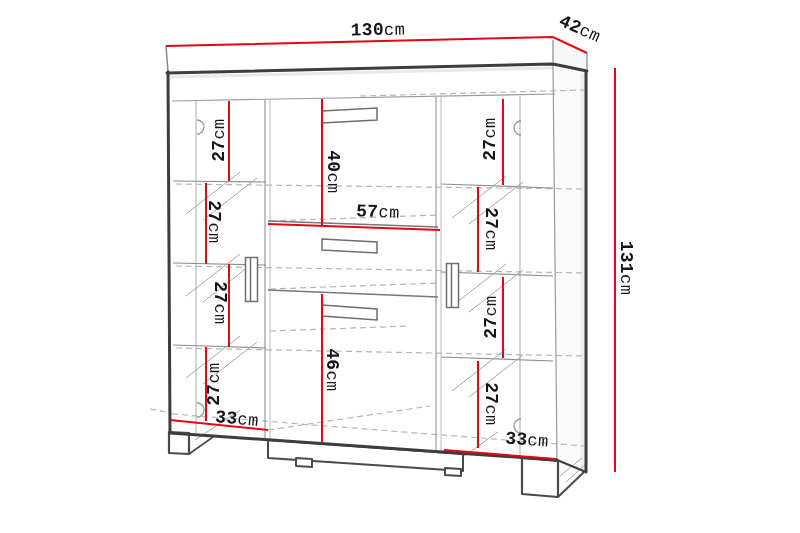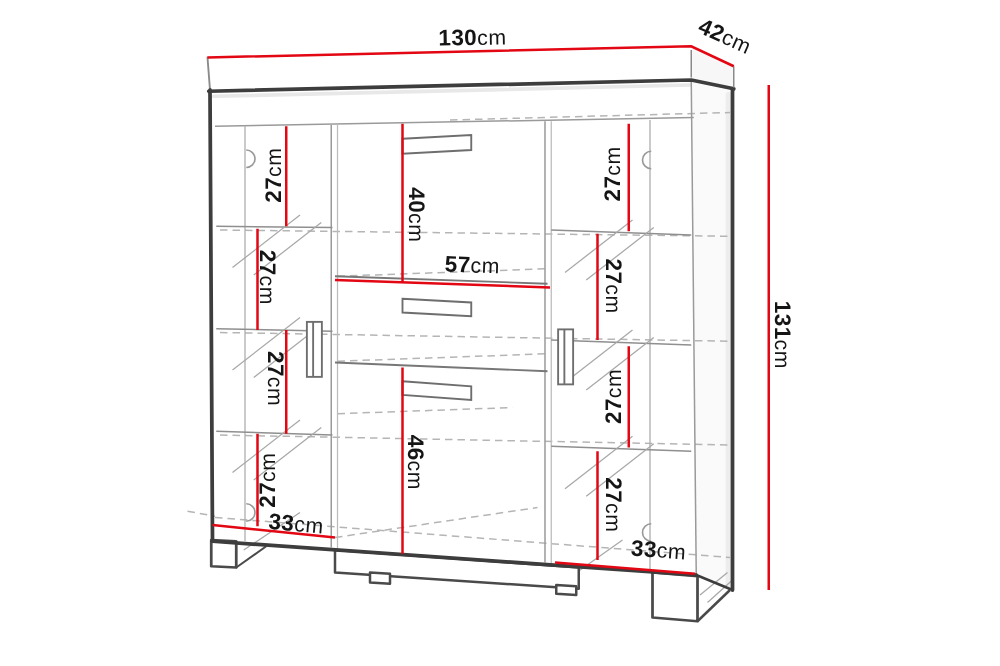--- a/index.html
+++ b/index.html
@@ -1,17 +1,17 @@
 <!DOCTYPE html>
 <html><head>
 <meta charset="utf-8">
 <style>
   html,body{margin:0;padding:0;background:#ffffff;}
   #stage{position:relative;width:800px;height:533px;background:#ffffff;overflow:hidden;
-         font-family:Liberation Sans, sans-serif;}
+         font-family:Liberation Mono, monospace;}
   #drawing{position:absolute;left:0;top:0;}
   .dim-label{position:absolute;white-space:nowrap;color:#151515;
              transform:translate(-50%,-50%) rotate(var(--r,0deg));
              font-size:18px;font-weight:700;letter-spacing:.3px;line-height:1;}
   .dim-label .unit{font-weight:400;font-size:17px;letter-spacing:.5px;}
 </style>
 </head>
 <body>
 
 <div id="stage">

